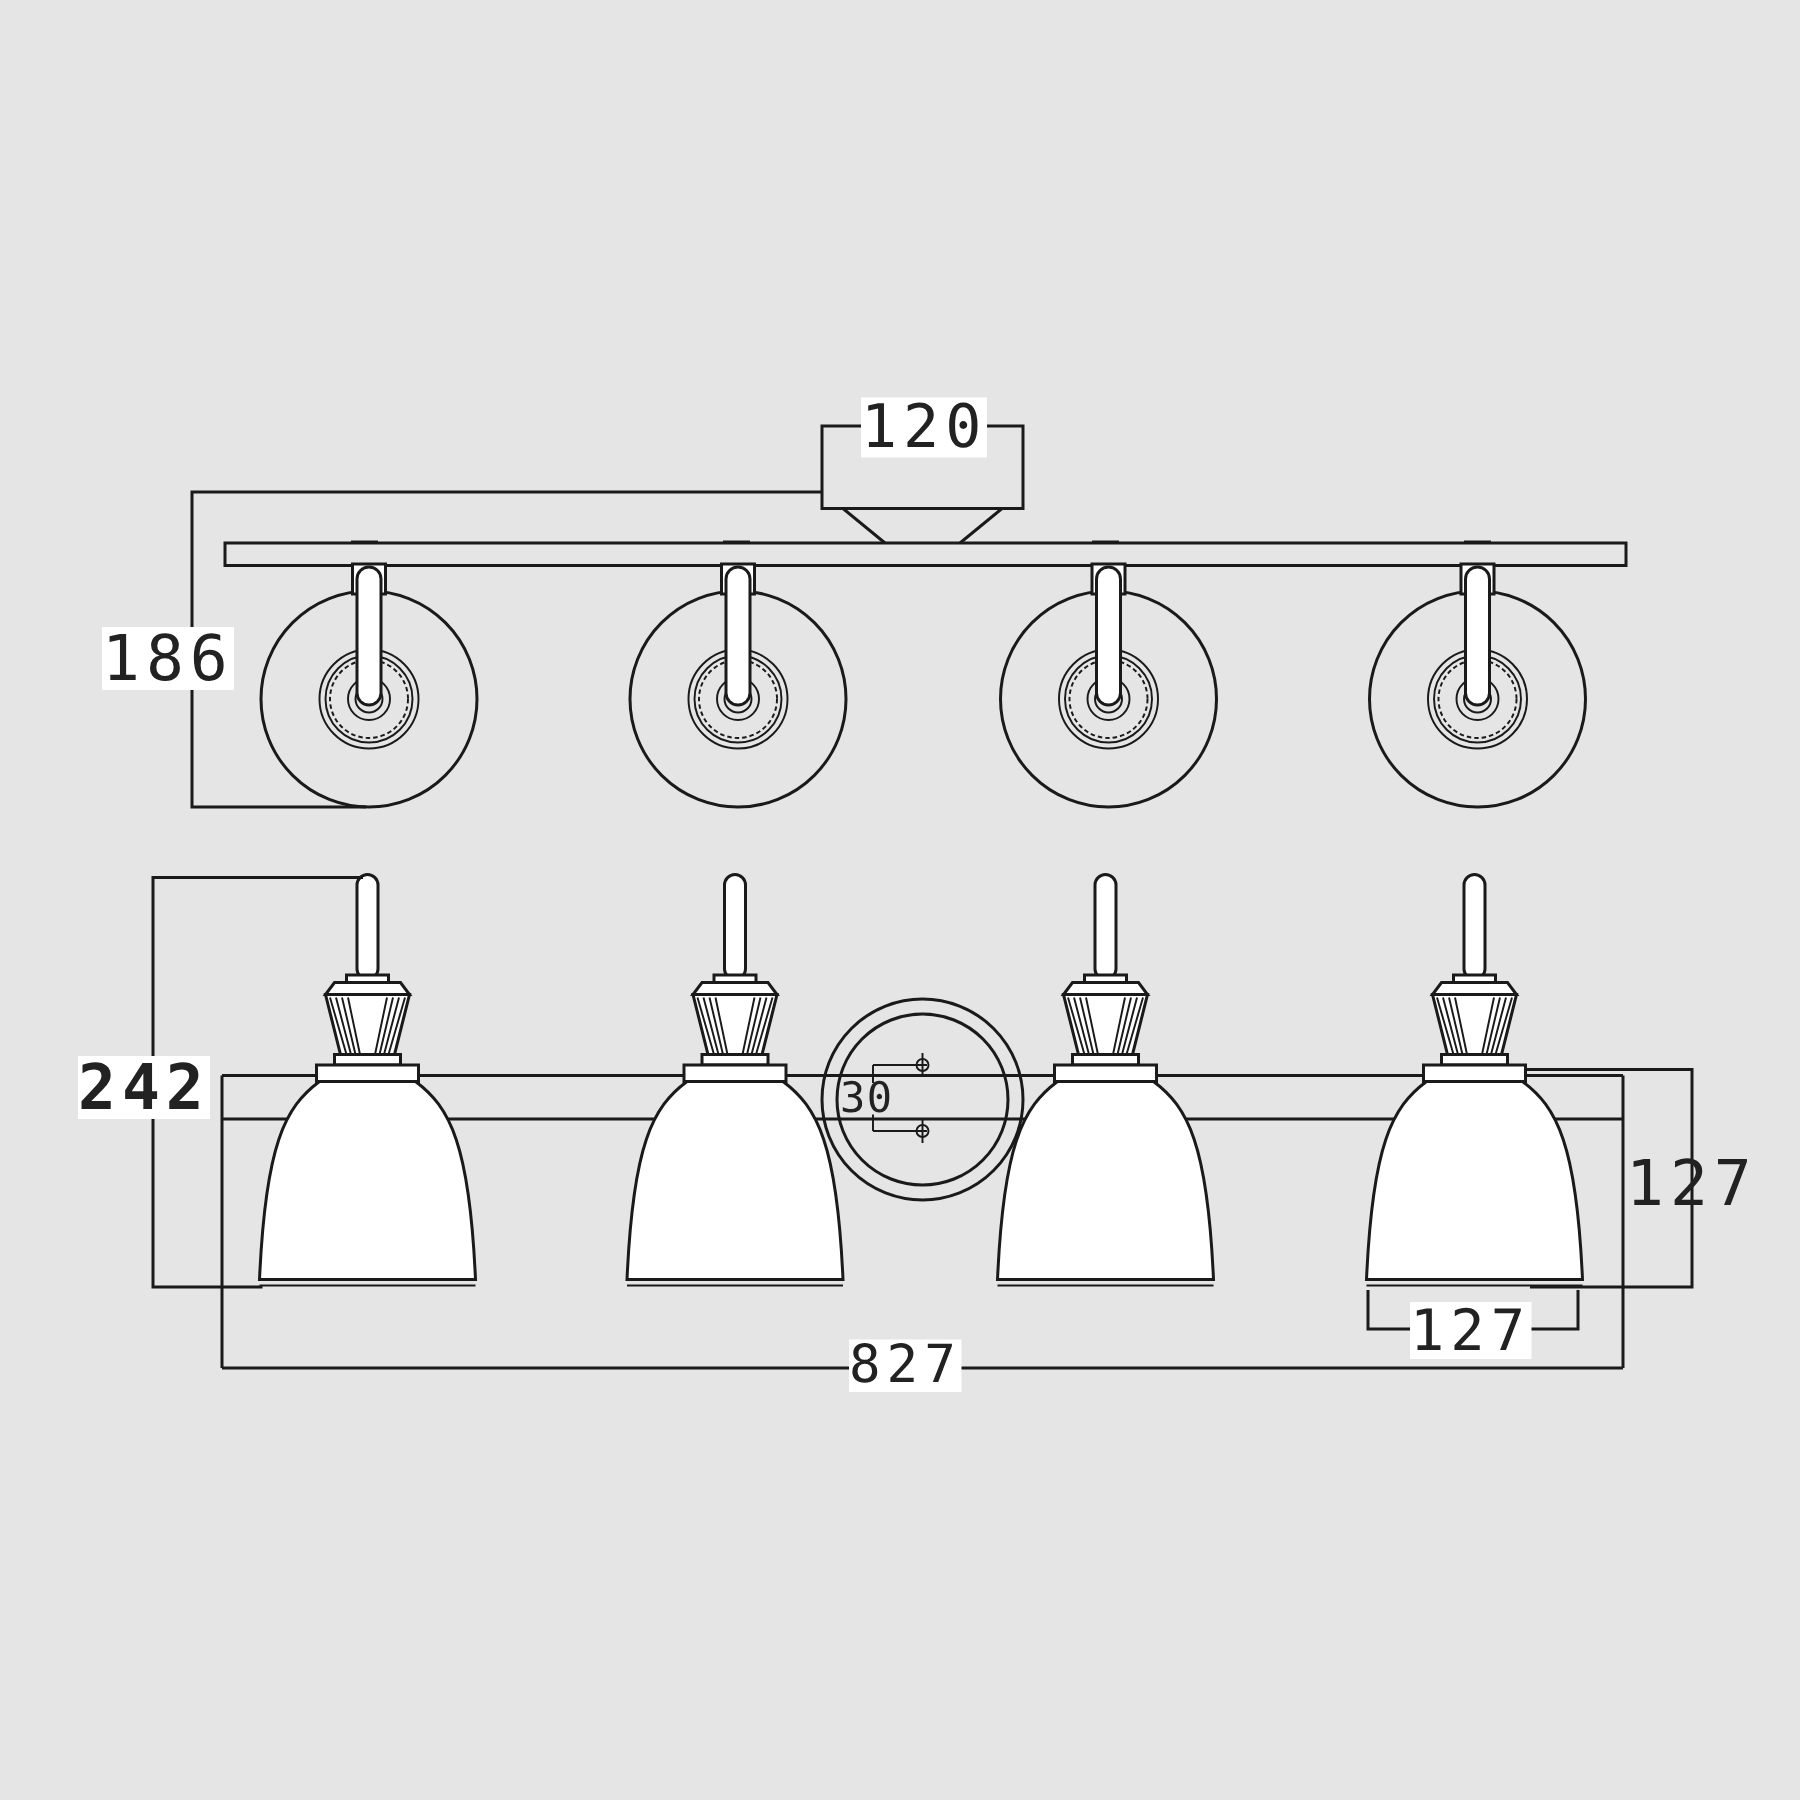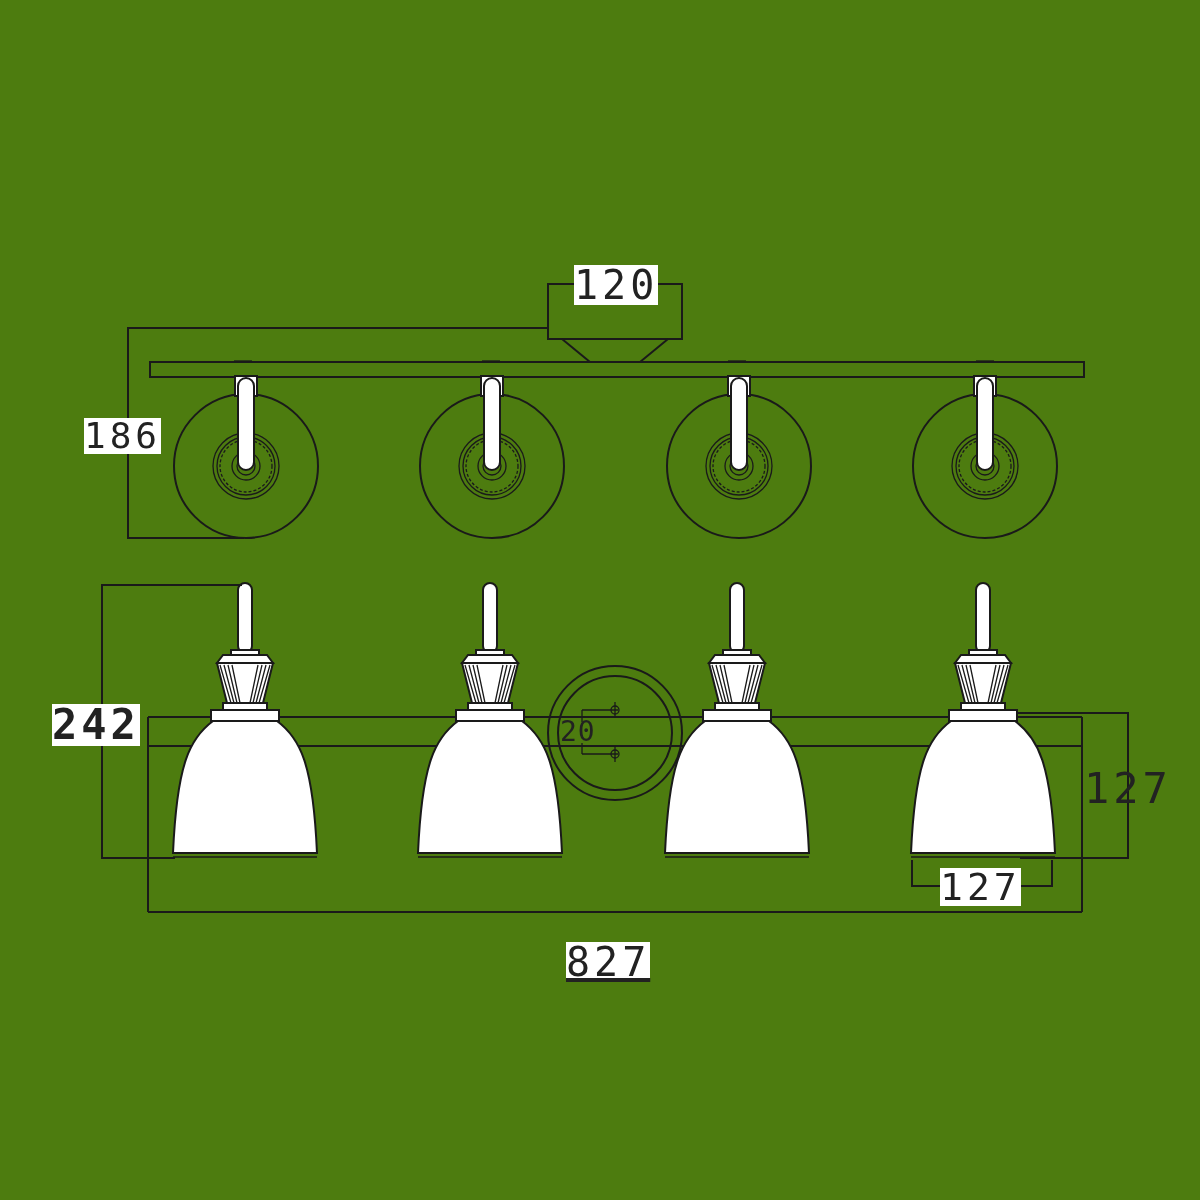--- a/index.html
+++ b/index.html
@@ -1,16 +1,16 @@
 <!DOCTYPE html>
 <html><head>
 <meta charset="utf-8">
 <style>
   html,body{margin:0;padding:0;background:#ffffff;}
-  #canvas{position:relative;width:1200px;height:1200px;background:#4d7c0f;overflow:hidden;}
+  #canvas{position:relative;width:1200px;height:1200px;background:#e5e5e5;overflow:hidden;}
   svg{position:absolute;left:0;top:0;}
   .ln{stroke:#1a1a1a;stroke-width:2;fill:none;}
   .thin{stroke:#1a1a1a;stroke-width:1.3;fill:none;}
   .wf{stroke:#1a1a1a;stroke-width:2;fill:#fff;}
   .dim{position:absolute;font-family:"DejaVu Sans Mono","Liberation Mono",monospace;font-weight:300;color:#222;background:#fff;line-height:1;letter-spacing:4px;}
 </style>
 </head>
 <body>
 
 <div id="canvas">
@@ -84,19 +84,19 @@
   <path class="ln" d="M 242 585 L 102 585 L 102 858 L 175 858"></path>
 
   <path class="ln" d="M 1017 713 L 1128 713 L 1128 858 L 1020 858"></path>
 
   <path class="ln" d="M 912 860 L 912 886 L 1052 886 L 1052 860"></path>
 
   <path class="ln" d="M 148 912 L 1082 912"></path>
 </svg>
 
 <div class="dim" style="left:574px;top:265px;font-size:40px;">120</div>
-<div class="dim" style="left:84px;top:418px;font-size:36px;">186</div>
+<div class="dim" style="left:68px;top:418px;font-size:42px;">186</div>
 <div class="dim" style="left:52px;top:704px;font-size:42px;font-weight:bold;">242</div>
-<div class="dim" style="left:560px;top:718px;font-size:28px;background:transparent;letter-spacing:1px;">20</div>
+<div class="dim" style="left:560px;top:718px;font-size:28px;background:transparent;letter-spacing:1px;">30</div>
 <div class="dim" style="left:1084px;top:768px;font-size:42px;background:transparent;">127</div>
 <div class="dim" style="left:940px;top:868px;font-size:38px;">127</div>
-<div class="dim" style="left:566px;top:942px;font-size:40px;text-decoration:underline;">827</div>
+<div class="dim" style="left:566px;top:893px;font-size:35px;">827</div>
 </div>
 
 </body></html>

